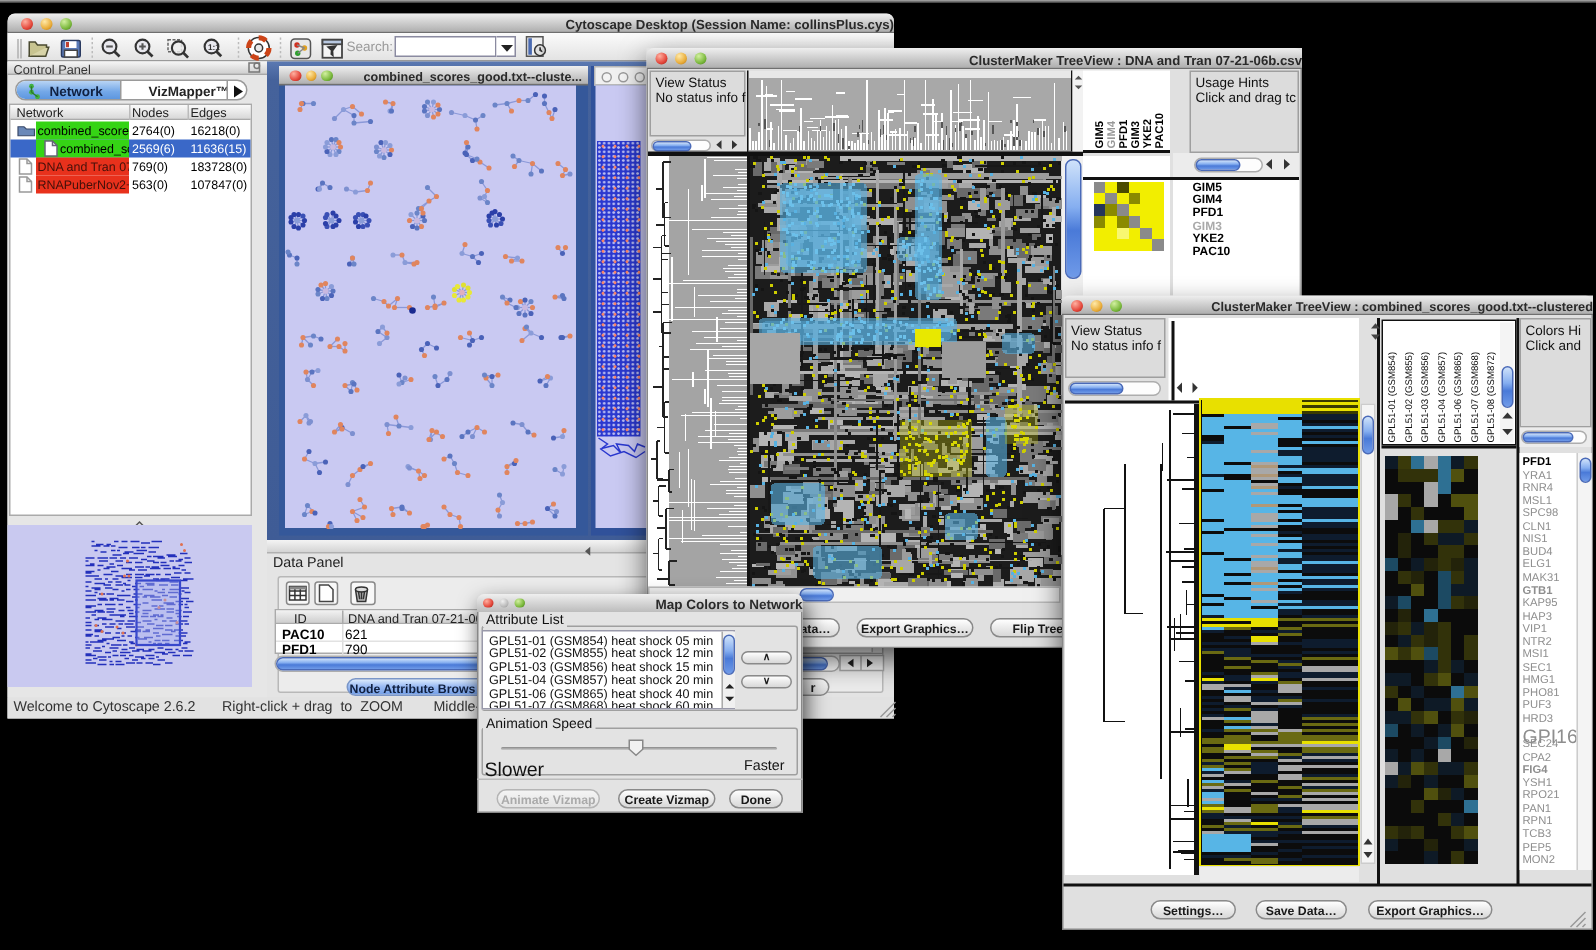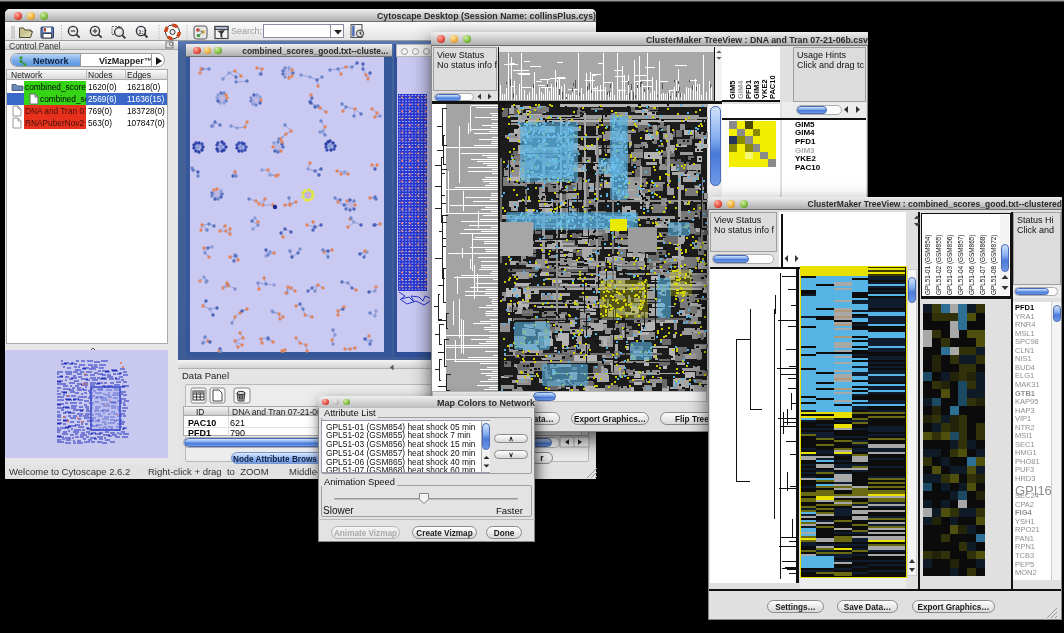--- a/index.html
+++ b/index.html
@@ -128,21 +128,21 @@
       <div class="abs" style="left:118px;top:0;width:1px;height:10px;background:#bbb"></div>
     </div>
 
     <div class="abs" style="left:0;top:11px;width:160px;height:12px;font-size:8.3px">
       <svg width="14" height="12" style="left:4px;top:0">
             <path d="M1 9.5V3.5h4l1.5 1.5H12v4.5z" fill="#6a88b8" stroke="#3a4a6a" stroke-width=".8"></path>
           </svg>
       <div class="abs" style="left:17px;top:0;width:62px;height:12px;background:#35d415;overflow:hidden">
             <span style="position:absolute;left:1px;top:1px;color:#000;white-space:nowrap">combined_scores_</span>
           </div>
-      <div class="abs" style="left:81px;top:1px">1620(0)</div>
+      <div class="abs" style="left:81px;top:1px">2764(0)</div>
       <div class="abs" style="left:120px;top:1px">16218(0)</div>
     </div>
 
     <div class="abs" style="left:0;top:23px;width:160px;height:12px;font-size:8.3px;background:#3a68c8;color:#fff">
       <div class="abs" style="left:17px;top:0;width:62px;height:12px;background:#35d415"></div>
       <svg width="12" height="12" style="left:21px;top:0">
             <path d="M2 1h5l3 3v7H2z" fill="#fff" stroke="#667"></path>
             <path d="M7 1v3h3" fill="none" stroke="#667"></path>
           </svg>
       <div class="abs" style="left:33px;top:1px;color:#000;width:46px;overflow:hidden;white-space:nowrap">combined_sco</div>
@@ -2075,21 +2075,21 @@
       <path fill="#1c4a63" d="M26.6 0h8.9v8.5h-8.9zM0 68h8.9v8.5h-8.9zM35.4 76.5h8.9v8.5h-8.9zM35.4 85h8.9v8.5h-8.9zM8.9 93.5h8.9v8.5h-8.9zM35.4 93.5h8.9v8.5h-8.9zM26.6 127.5h8.9v8.5h-8.9zM0 178.5h8.9v8.5h-8.9zM35.4 187h8.9v8.5h-8.9z"></path>
       <path fill="#a8a8a8" d="M35.4 0h8.9v8.5h-8.9zM26.6 17h8.9v8.5h-8.9zM0 34h8.9v8.5h-8.9zM35.4 195.5h8.9v8.5h-8.9zM0 204h8.9v8.5h-8.9zM26.6 0h8.9v8.5h-8.9zM26.6 25.5h8.9v8.5h-8.9zM0 25.5h8.9v8.5h-8.9zM26.6 42.5h8.9v8.5h-8.9z"></path>
       <path fill="#50500e" d="M44.3 8.5h8.9v8.5h-8.9zM44.3 25.5h8.9v8.5h-8.9zM53.1 25.5h8.9v8.5h-8.9zM53.1 34h8.9v8.5h-8.9zM17.7 85h8.9v8.5h-8.9zM0 127.5h8.9v8.5h-8.9zM17.7 127.5h8.9v8.5h-8.9zM35.4 144.5h8.9v8.5h-8.9zM53.1 153h8.9v8.5h-8.9zM8.9 161.5h8.9v8.5h-8.9zM44.3 161.5h8.9v8.5h-8.9zM26.6 170h8.9v8.5h-8.9zM44.3 178.5h8.9v8.5h-8.9zM17.7 204h8.9v8.5h-8.9zM53.1 212.5h8.9v8.5h-8.9zM26.6 221h8.9v8.5h-8.9zM53.1 246.5h8.9v8.5h-8.9z"></path>
       <path fill="#2e7093" d="M35.4 17h8.9v8.5h-8.9zM17.7 42.5h8.9v8.5h-8.9zM26.6 102h8.9v8.5h-8.9zM44.3 153h8.9v8.5h-8.9zM53.1 229.5h8.9v8.5h-8.9zM17.7 0h8.9v8.5h-8.9zM35.4 0h8.9v8.5h-8.9zM35.4 8.5h8.9v8.5h-8.9z"></path>
       <path fill="#23230a" d="M8.9 51h8.9v8.5h-8.9zM8.9 59.5h8.9v8.5h-8.9zM26.6 68h8.9v8.5h-8.9zM44.3 68h8.9v8.5h-8.9zM17.7 76.5h8.9v8.5h-8.9zM53.1 93.5h8.9v8.5h-8.9zM8.9 102h8.9v8.5h-8.9zM0 110.5h8.9v8.5h-8.9zM26.6 110.5h8.9v8.5h-8.9zM26.6 119h8.9v8.5h-8.9zM53.1 170h8.9v8.5h-8.9zM53.1 187h8.9v8.5h-8.9zM8.9 212.5h8.9v8.5h-8.9zM35.4 221h8.9v8.5h-8.9zM8.9 246.5h8.9v8.5h-8.9zM26.6 255h8.9v8.5h-8.9z"></path>
       <path fill="#3a3a0a" d="M8.9 0h8.9v8.5h-8.9z"></path>
     </svg>
 
   <div class="blackline" style="left:1011px;top:212px;width:2px;height:378px"></div>
   <div class="etch" style="left:1013px;top:212px;width:48px;height:73px;overflow:hidden">
-    <div style="font-size:9px;color:#111;margin:2px 0 0 3px;white-space:nowrap">Status Hi</div>
+    <div style="font-size:9px;color:#111;margin:2px 0 0 3px;white-space:nowrap">Colors Hi</div>
     <div style="font-size:9px;color:#111;margin:0 0 0 3px;white-space:nowrap">Click and</div>
   </div>
   <div class="abs" style="left:1013px;top:285px;width:48px;height:13px;background:#ececec"></div>
   <div class="sb" style="left:1014px;top:287px;width:44px;height:9px"></div>
   <div class="bluepill" style="left:1015px;top:288px;width:34px;height:7px"></div>
 
   <div class="abs" style="left:1013px;top:302px;width:48px;height:278px;background:#fff;overflow:hidden">
       <div style="position:absolute;left:2px;top:1.00px;font-size:7.5px;color:#000;font-weight:bold">PFD1</div>
       <div style="position:absolute;left:2px;top:9.55px;font-size:7.5px;color:#8e8e8e;font-weight:normal">YRA1</div>
       <div style="position:absolute;left:2px;top:18.10px;font-size:7.5px;color:#8e8e8e;font-weight:normal">RNR4</div>
@@ -2140,39 +2140,39 @@
   <div class="tt" style="top:1.5px;font-size:9px">Map Colors to Network</div>
   <div class="lt r" style="left:4px;top:2.5px;width:6.5px;height:6.5px"></div>
   <div class="lt gr" style="left:14.5px;top:2.5px;width:6.5px;height:6.5px"></div>
   <div class="lt g" style="left:25px;top:2.5px;width:6.5px;height:6.5px"></div>
  </div>
  <div class="abs" style="left:0;top:11.5px;width:217px;height:134.5px;background:#e3e3e3;border:1px solid #888;border-top:0"></div>
  <div class="gbox" style="left:3px;top:21px;width:211px;height:57px"></div>
  <div class="abs" style="left:4px;top:11.5px;font-size:9.3px;color:#111;background:#e3e3e3;padding:0 2px">Attribute List</div>
  <div class="abs" style="left:3px;top:24px;width:169px;height:53px;background:#fff;border:1px solid #99a;font-size:8.4px;color:#111;overflow:hidden;line-height:8.75px">
    <div style="margin:1.5px 0 0 4px;white-space:nowrap">GPL51-01 (GSM854) heat shock 05 min</div>
-   <div style="margin:0 0 0 4px;white-space:nowrap">GPL51-02 (GSM855) heat shock 7 min</div>
+   <div style="margin:0 0 0 4px;white-space:nowrap">GPL51-02 (GSM855) heat shock 12 min</div>
    <div style="margin:0 0 0 4px;white-space:nowrap">GPL51-03 (GSM856) heat shock 15 min</div>
    <div style="margin:0 0 0 4px;white-space:nowrap">GPL51-04 (GSM857) heat shock 20 min</div>
    <div style="margin:0 0 0 4px;white-space:nowrap">GPL51-06 (GSM865) heat shock 40 min</div>
    <div style="margin:0 0 0 4px;white-space:nowrap">GPL51-07 (GSM868) heat shock 60 min</div>
  </div>
  <div class="abs" style="left:163px;top:25px;width:9px;height:51px;background:#f0f0f0;border-left:1px solid #aaa"></div>
  <div class="bluepill" style="left:164px;top:27px;width:8px;height:27px"></div>
  <svg width="10" height="20" style="left:163px;top:57px">
       <path d="M2.5 6l3-3 3 3z" fill="#222"></path>
       <path d="M2.5 11.5l3 3 3-3z" fill="#222"></path>
     </svg>
  <div class="cap" style="left:176px;top:38px;width:34px;height:9px;font-size:7px;line-height:8px">∧</div>
  <div class="cap" style="left:176px;top:54px;width:34px;height:9px;font-size:7px;line-height:8px">∨</div>
  <div class="gbox" style="left:3px;top:89px;width:211px;height:32px"></div>
  <div class="abs" style="left:4px;top:80.5px;font-size:9.3px;color:#111;background:#e3e3e3;padding:0 2px">Animation Speed</div>
  <div class="abs" style="left:16px;top:101.5px;width:184px;height:2.5px;background:linear-gradient(#888,#ccc);border-radius:2px"></div>
  <svg width="12" height="13" style="left:100px;top:96px">
       <path d="M1.5 1.5h9v6l-4.5 4-4.5-4z" fill="#f2f2f2" stroke="#888"></path>
     </svg>
- <div class="abs" style="left:5px;top:109px;font-size:10px;color:#111">Slower</div>
+ <div class="abs" style="left:5px;top:109px;font-size:13px;color:#111">Slower</div>
  <div class="abs" style="left:178px;top:109px;font-size:9.5px;color:#111">Faster</div>
  <div class="abs" style="left:0px;top:123px;width:217px;height:1px;background:#bbb"></div>
  <div class="cap" style="left:13px;top:130px;width:69px;height:13px;font-size:8.2px;line-height:13px;color:#aaa;background:linear-gradient(#f4f4f4,#e4e4e4);border-color:#b5b5b5">Animate Vizmap</div>
  <div class="cap" style="left:94px;top:130px;width:65px;height:13px;font-size:8.2px;line-height:13px">Create Vizmap</div>
  <div class="cap" style="left:168px;top:130px;width:36px;height:13px;font-size:8.2px;line-height:13px">Done</div>
 </div>
 
 </body></html>

